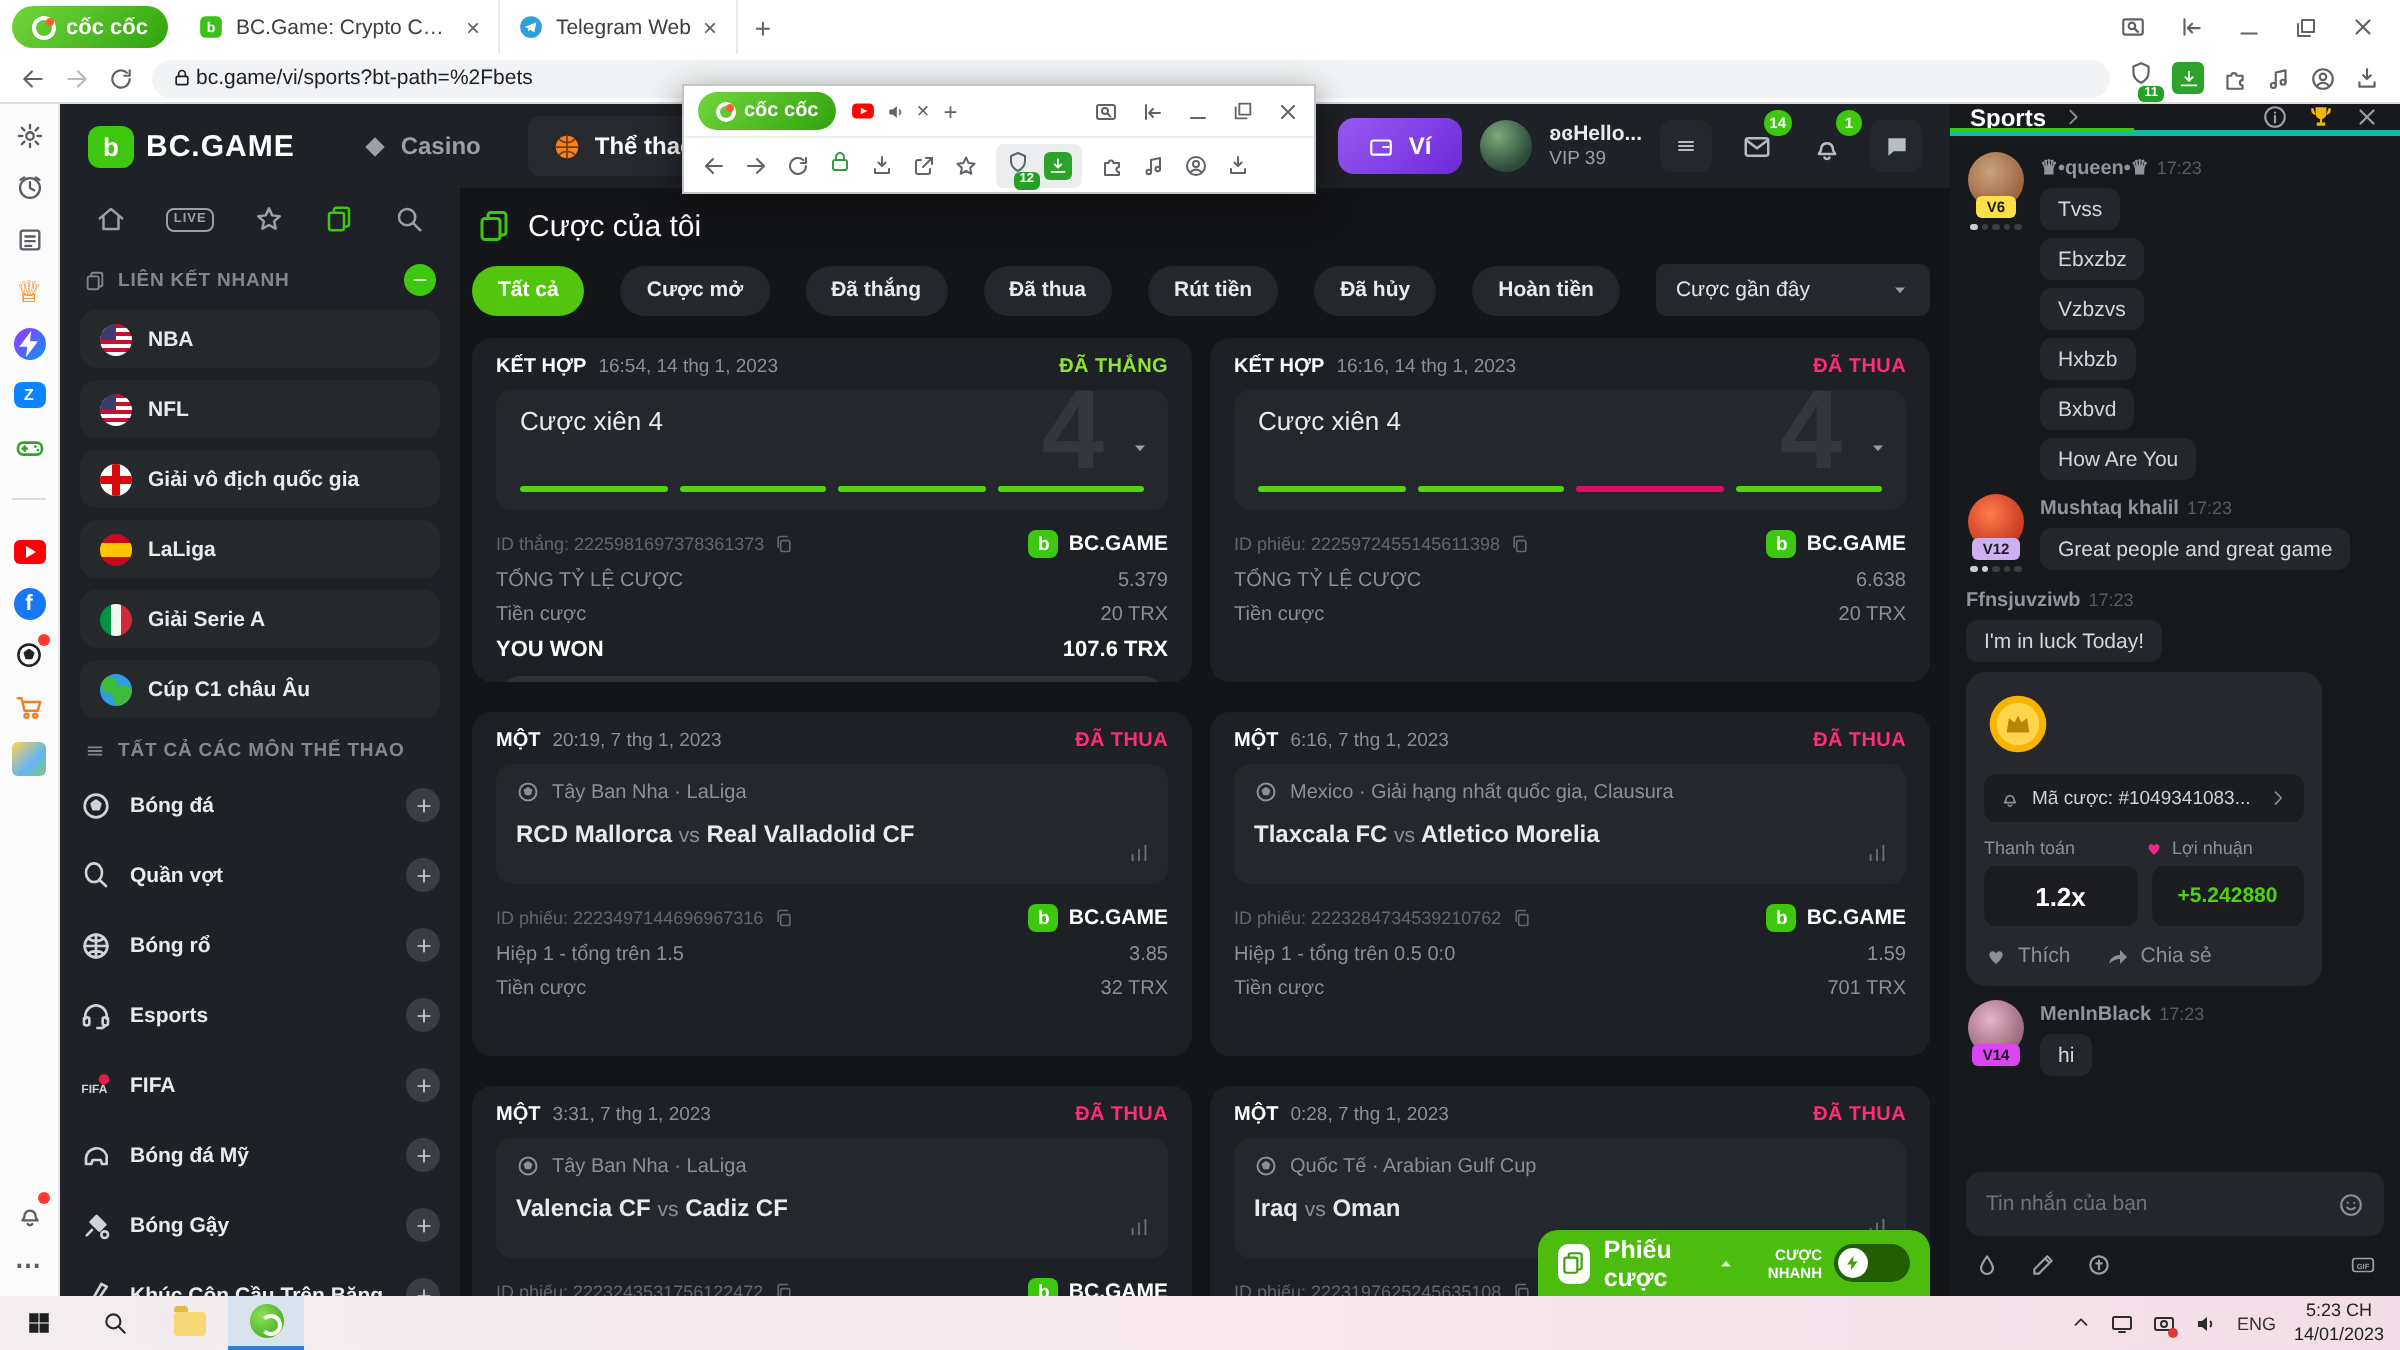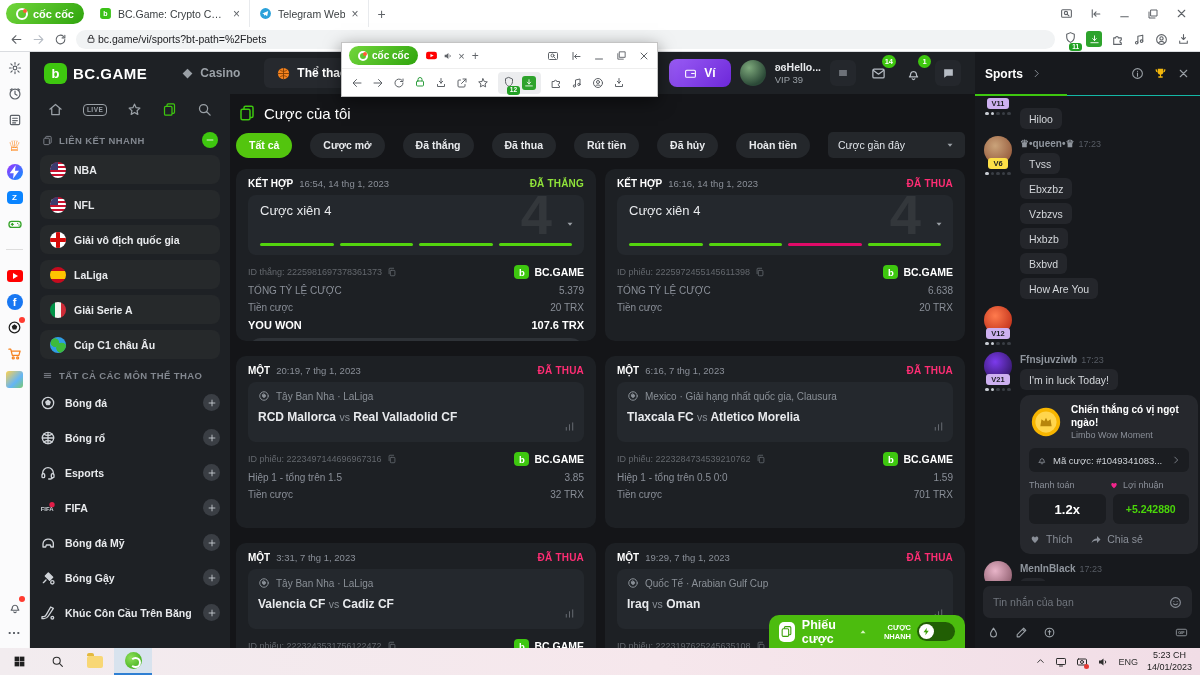--- a/index.html
+++ b/index.html
@@ -122,21 +122,21 @@
 .bs-ic{width:20px;height:20px;background:#fff;border-radius:5px;display:flex;align-items:center;justify-content:center}
 .bs-label{color:#fff;font-weight:bold;font-size:12.5px;display:flex;align-items:center;gap:4px}
 .bs-label .ic{color:#d7f5c2}
 .bs-right{margin-left:auto;display:flex;align-items:center;gap:6px}
 .bs-quick{color:#fff;font-weight:bold;font-size:7.5px;text-align:right;line-height:1.2;width:36px}
 .bs-toggle{width:38px;height:19px;background:#215e04;border-radius:10px;position:relative}
 .knob{position:absolute;left:2px;top:2px;width:15px;height:15px;background:#fff;border-radius:50%;display:flex;align-items:center;justify-content:center;color:#3ba00a}
 
 
 .chat{position:absolute;left:975px;top:52px;width:225px;bottom:27px;background:#17191d;display:flex;flex-direction:column;z-index:2}
-.chat-head{height:44px;display:flex;align-items:center;padding:0 10px;gap:8px;border-bottom:1px solid #14b8a6;position:relative;flex:none}
+.chat-head{height:16px;display:flex;align-items:center;padding:0 10px;gap:8px;border-bottom:3px solid #14b8a6;position:relative;flex:none}
 .chat-head::after{content:"";position:absolute;left:0;bottom:-1px;width:92px;height:2px;background:#3ec70f}
 .chat-tab{color:#fff;font-weight:bold;font-size:12px}
 .chat-head .dim{color:#8a8f98}
 .chat-head .right{margin-left:auto;display:flex;gap:10px;align-items:center;color:#9aa0a6}
 .chat-body{flex:1;overflow:hidden;padding:8px 8px 0}
 .msg{display:flex;gap:7px;margin-bottom:7px}
 .msg-left{width:30px;flex:none;display:flex;flex-direction:column;align-items:center}
 .av{width:28px;height:28px;border-radius:50%;flex:none}
 .av-a1{background:radial-gradient(circle at 40% 35%,#caa37a,#8a4a2e)}
 .av-a2{background:radial-gradient(circle at 40% 35%,#ff7b4d,#b3200e)}
@@ -576,20 +576,36 @@
           <span class="ic s10">
             <svg viewBox="0 0 24 24" fill="none" stroke="currentColor" stroke-width="2" stroke-linecap="round" stroke-linejoin="round">
               <path d="M12 5v14M5 12h14"></path>
             </svg>
           </span>
         </span>
       </div>
       <div class="sport">
         <span class="ic s16">
           <svg viewBox="0 0 24 24" fill="none" stroke="currentColor" stroke-width="2" stroke-linecap="round" stroke-linejoin="round">
+            <ellipse cx="10.5" cy="9.5" rx="6" ry="7"></ellipse>
+            <path d="m14.5 14.8 5 4.7"></path>
+          </svg>
+        </span>
+        <span>Quần vợt</span>
+        <span class="plus-btn">
+          <span class="ic s10">
+            <svg viewBox="0 0 24 24" fill="none" stroke="currentColor" stroke-width="2" stroke-linecap="round" stroke-linejoin="round">
+              <path d="M12 5v14M5 12h14"></path>
+            </svg>
+          </span>
+        </span>
+      </div>
+      <div class="sport">
+        <span class="ic s16">
+          <svg viewBox="0 0 24 24" fill="none" stroke="currentColor" stroke-width="2" stroke-linecap="round" stroke-linejoin="round">
             <circle cx="12" cy="12" r="8.5"></circle>
             <path d="M12 3.5v17M3.5 12h17M6 6c3 3 9 3 12 0M6 18c3-3 9-3 12 0"></path>
           </svg>
         </span>
         <span>Bóng rổ</span>
         <span class="plus-btn">
           <span class="ic s10">
             <svg viewBox="0 0 24 24" fill="none" stroke="currentColor" stroke-width="2" stroke-linecap="round" stroke-linejoin="round">
               <path d="M12 5v14M5 12h14"></path>
             </svg>
@@ -923,21 +939,21 @@
           </span>
           <span class="bclogo">
             <span class="bcmark-sm">b</span>
             <span>BC.GAME</span>
           </span>
         </div>
       </div>
       <div class="card">
         <div class="card-head">
           <span class="type">MỘT</span>
-          <span class="time">19:29, 7 thg 1, 2023</span>
+          <span class="time">0:28, 7 thg 1, 2023</span>
           <span class="status lose">ĐÃ THUA</span>
         </div>
         <div class="match-block">
           <div class="league">
             <span class="ic s12">
               <svg viewBox="0 0 24 24" fill="none" stroke="currentColor" stroke-width="2" stroke-linecap="round" stroke-linejoin="round">
                 <circle cx="12" cy="12" r="8.5"></circle>
                 <path d="m12 8 3.3 2.4-1.3 3.9h-4l-1.3-3.9z" fill="currentColor"></path>
               </svg>
             </span>
@@ -1020,35 +1036,20 @@
       <span class="ic s13" id="ic-close">
           <svg viewBox="0 0 24 24" fill="none" stroke="currentColor" stroke-width="2" stroke-linecap="round" stroke-linejoin="round">
             <path d="M6 6l12 12M18 6 6 18"></path>
           </svg>
         </span>
     </span>
   </div>
   <div class="chat-body" id="chat-body">
       <div class="msg">
         <div class="msg-left">
-          <span class="vip" style="background:#cdb0f0">V11</span>
-          <span class="dots">
-            <span class="dot on"></span>
-            <span class="dot on"></span>
-            <span class="dot"></span>
-            <span class="dot"></span>
-            <span class="dot"></span>
-          </span>
-        </div>
-        <div class="msg-main">
-          <div class="bubble">Hiloo</div>
-        </div>
-      </div>
-      <div class="msg">
-        <div class="msg-left">
           <span class="av av-a1"></span>
           <span class="vip" style="background:#fde047">V6</span>
           <span class="dots">
             <span class="dot on"></span>
             <span class="dot"></span>
             <span class="dot"></span>
             <span class="dot"></span>
             <span class="dot"></span>
           </span>
         </div>
@@ -1067,47 +1068,36 @@
           <span class="av av-a2"></span>
           <span class="vip" style="background:#cdb0f0">V12</span>
           <span class="dots">
             <span class="dot on"></span>
             <span class="dot on"></span>
             <span class="dot"></span>
             <span class="dot"></span>
             <span class="dot"></span>
           </span>
         </div>
+        <div class="msg-main">
+          <div class="msg-name">Mushtaq khalil<span class="msg-time">17:23</span></div>
+          <div class="bubble">Great people and great game</div>
+        </div>
       </div>
       <div class="msg">
-        <div class="msg-left">
-          <span class="av av-a3"></span>
-          <span class="vip" style="background:#cdb0f0">V21</span>
-          <span class="dots">
-            <span class="dot on"></span>
-            <span class="dot on"></span>
-            <span class="dot"></span>
-            <span class="dot"></span>
-            <span class="dot"></span>
-          </span>
-        </div>
         <div class="msg-main">
           <div class="msg-name">Ffnsjuvziwb<span class="msg-time">17:23</span></div>
           <div class="bubble">I'm in luck Today!</div>
           <div class="win-card">
             <div class="wc-head">
               <span class="wc-medal"><svg viewBox="0 0 24 24">
                   <circle cx="12" cy="12" r="10" fill="#f7b500"></circle>
                   <circle cx="12" cy="12" r="7.5" fill="#ffd54d"></circle>
                   <path d="M8 15h8l-.8-5-2 1.5L12 9l-1.2 2.5-2-1.5z" fill="#b8860b"></path>
                 </svg></span>
-              <div>
-                <div class="wc-title">Chiến thắng có vị ngọt ngào!</div>
-                <div class="wc-sub">Limbo Wow Moment</div>
-              </div>
             </div>
             <div class="wc-code">
               <span class="ic s10">
                 <svg viewBox="0 0 24 24" fill="none" stroke="currentColor" stroke-width="2" stroke-linecap="round" stroke-linejoin="round">
                   <path d="M5.5 17.5h13c-1.6-1.8-2.1-3.6-2.1-5.7a4.9 4.9 0 0 0-8.8 0c0 2.1-.5 3.9-2.1 5.7z"></path>
                   <path d="M10 20.5a2.3 2.3 0 0 0 4 0"></path>
                 </svg>
               </span>
               <span>Mã cược: #1049341083...</span>
               <span class="chev ic s10">

